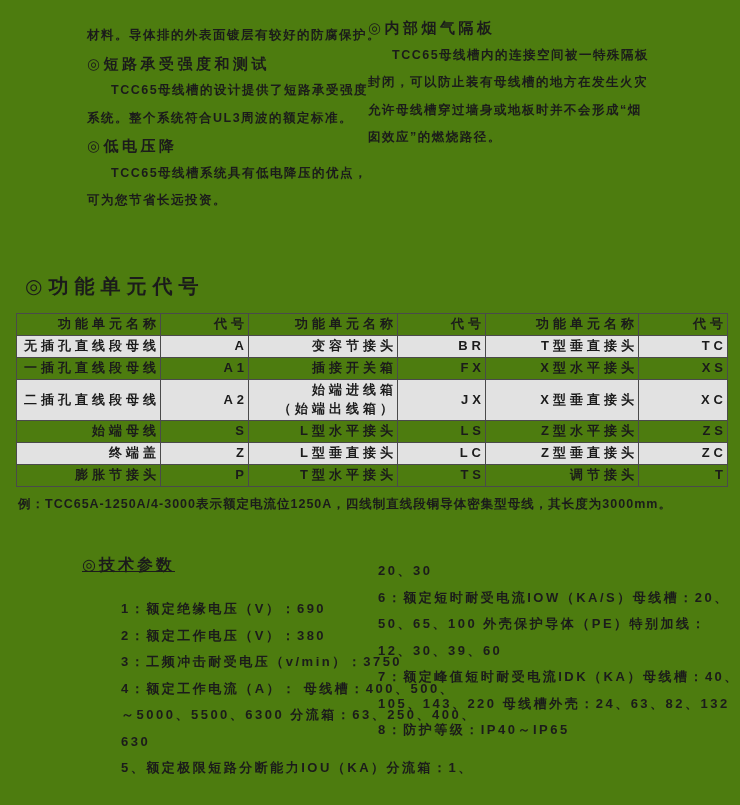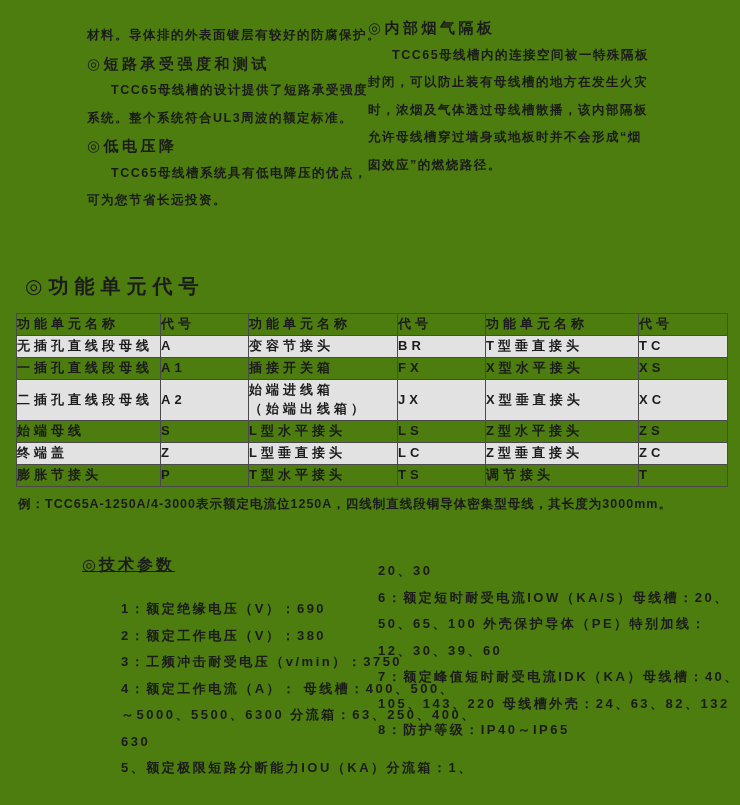--- a/index.html
+++ b/index.html
@@ -18,21 +18,21 @@
   .sub-heading{font-size:15px;letter-spacing:3.5px;line-height:27.5px;white-space:nowrap;}
   .indent{padding-left:24px;}
 
   
   .title-unit-codes{position:absolute;left:13px;top:261px;margin:12px;font-size:20px;letter-spacing:6px;white-space:nowrap;}
   .title-tech{position:absolute;left:82px;top:555px;margin:0;font-size:16px;letter-spacing:3px;white-space:nowrap;text-decoration:underline;}
 
   
   .unit-table{position:absolute;left:16px;top:313px;width:711px;border-collapse:collapse;table-layout:fixed;}
   .unit-table th,.unit-table td{
-    border:1px solid #4a4a4a;font-size:13px;letter-spacing:4px;text-align:left;
+    border:1px solid #4a4a4a;font-size:13px;letter-spacing:4px;text-align:right;
     padding:0;height:21px;white-space:pre-line;font-weight:bold;line-height:1.45;
   }
   .unit-table tr.shaded td{background:#e2e2e2;}
   .unit-table tr.tall td{height:40px;}
   .col-name1{width:144px;} .col-code1{width:88px;}
   .col-name2{width:149px;} .col-code2{width:88px;}
   .col-name3{width:153px;} .col-code3{width:89px;}
 
   
   .example-note{position:absolute;left:18px;top:496px;font-size:12.5px;letter-spacing:1px;white-space:nowrap;}
@@ -54,21 +54,20 @@
       <div class="body-line indent">TCC65母线槽的设计提供了短路承受强度</div>
       <div class="body-line">系统。整个系统符合UL3周波的额定标准。</div>
       <div class="sub-heading">◎低电压降</div>
       <div class="body-line indent">TCC65母线槽系统具有低电降压的优点，</div>
       <div class="body-line">可为您节省长远投资。</div>
     </div>
   <div class="intro-col" id="intro-right">
       <div class="sub-heading">◎内部烟气隔板</div>
       <div class="body-line indent">TCC65母线槽内的连接空间被一特殊隔板</div>
       <div class="body-line">封闭，可以防止装有母线槽的地方在发生火灾</div>
-      <div class="body-line">时，浓烟及气体透过母线槽散播，该内部隔板</div>
       <div class="body-line">允许母线槽穿过墙身或地板时并不会形成“烟</div>
       <div class="body-line">囱效应”的燃烧路径。</div>
     </div>
 
   <h2 class="title-unit-codes">◎功能单元代号</h2>
 
   <table class="unit-table">
     <colgroup>
       <col class="col-name1">
         <col class="col-code1">

